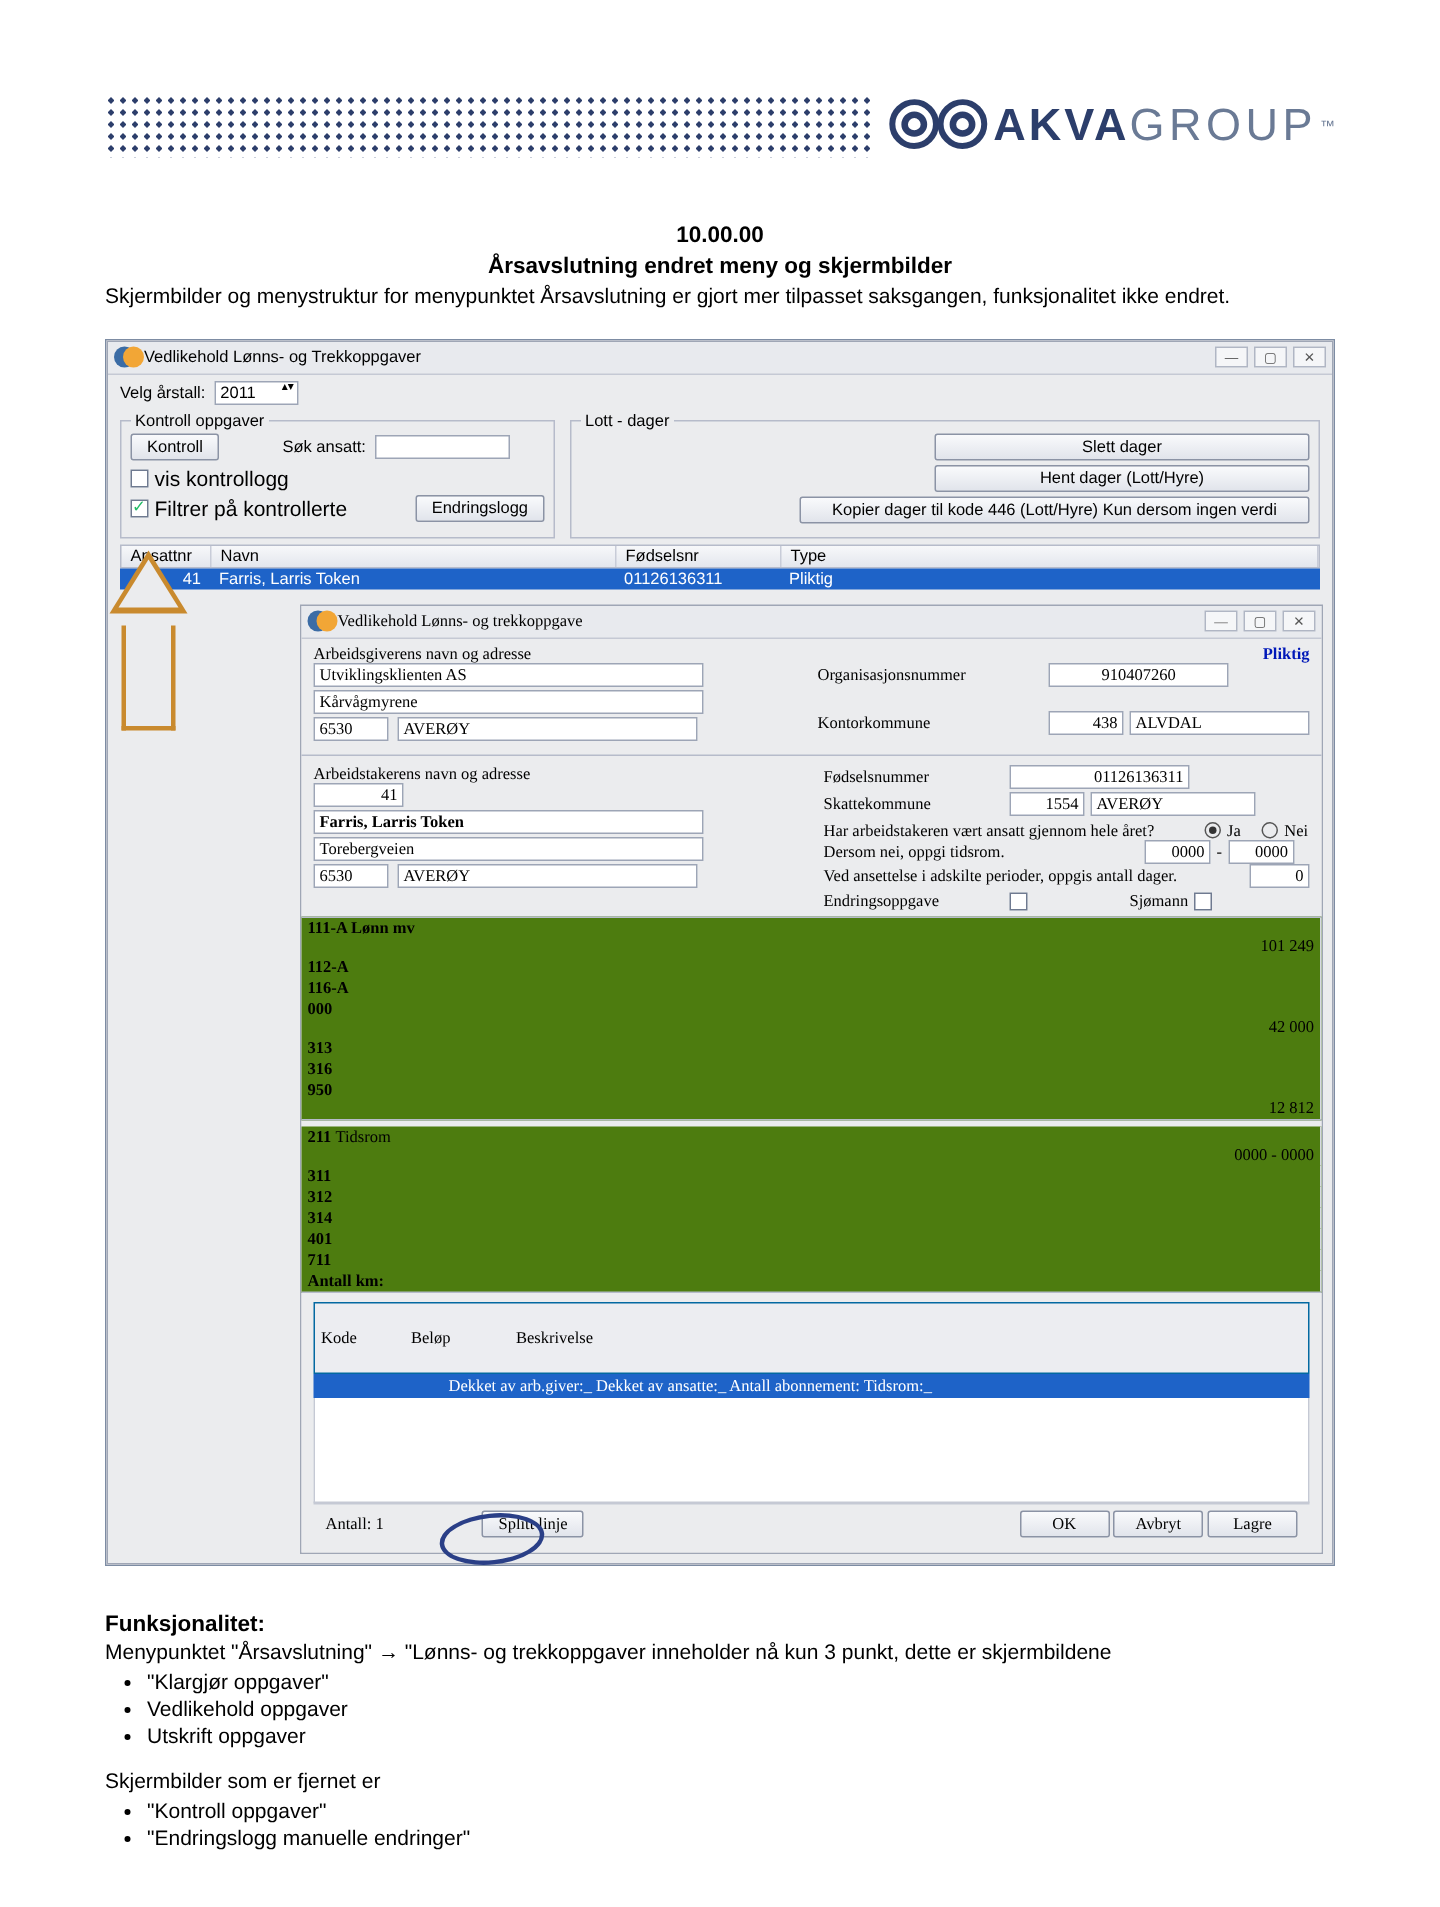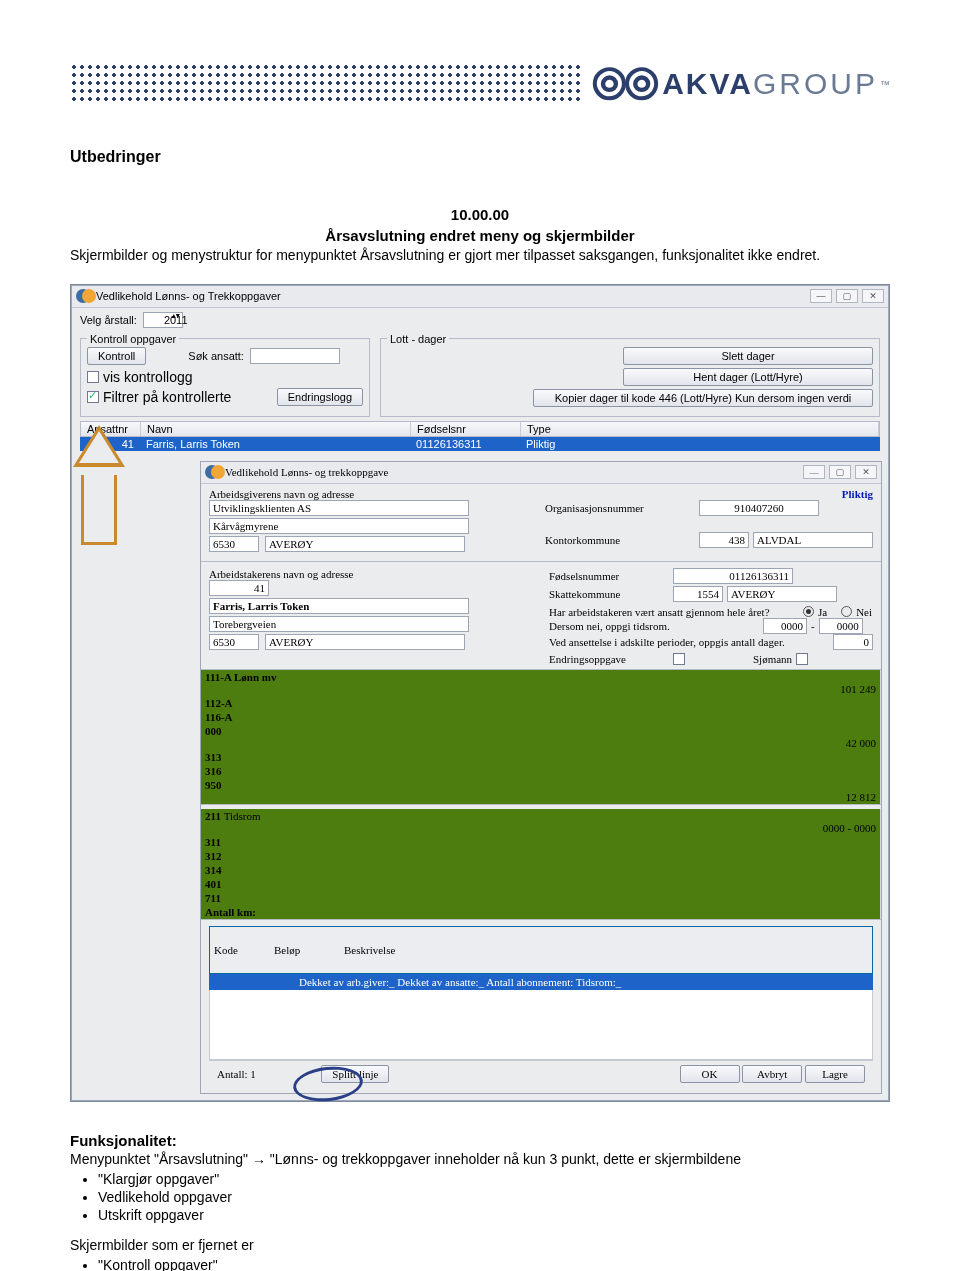--- a/index.html
+++ b/index.html
@@ -80,21 +80,21 @@
   .row { display:flex; align-items:center; gap:6px; margin-bottom:3px; }
   .lbl { font-size:11px; }
   .inp {
     border:1px solid #9da5b6;
     background:#fff;
     height:16px;
     padding:0 3px;
     font-size:11px;
     line-height:14px;
   }
-  .spin { display:inline-block; border:1px solid #9da5b6; background:#fff; height:16px; width:40px; font-size:11px; line-height:14px; padding-left:20px; position:relative; }
+  .spin { display:inline-block; border:1px solid #9da5b6; background:#fff; height:16px; width:56px; font-size:11px; line-height:14px; padding-left:3px; position:relative; }
   .spin::after { content:"▴▾"; position:absolute; right:2px; top:-1px; font-size:8px; line-height:8px; display:flex; flex-direction:column; }
   .btn {
     border:1px solid #8b93a5;
     background:linear-gradient(#f9fafc,#e1e4eb);
     height:18px;
     padding:0 10px;
     font-size:11px;
     line-height:16px;
     display:inline-flex;
     align-items:center;
@@ -185,21 +185,20 @@
   <div class="page-header">
     <div class="dots"></div>
     <div class="logo">
       <span class="logo-icon">⦾⦾</span>
       <span class="logo-akva">AKVA</span>
       <span class="logo-group">GROUP</span>
       <span class="logo-tm">™</span>
     </div>
   </div>
 
-  <div class="h-bold">Utbedringer</div>
 
   <div class="sec-title">10.00.00</div>
   <div class="sub" style="text-align:center">Årsavslutning endret meny og skjermbilder</div>
   <div class="body-text">Skjermbilder og menystruktur for menypunktet Årsavslutning er gjort mer tilpasset saksgangen, funksjonalitet ikke endret.</div>
 
   <div class="capture">
 
     <div class="win">
       <div class="titlebar">
         <div class="winlogo"></div>

